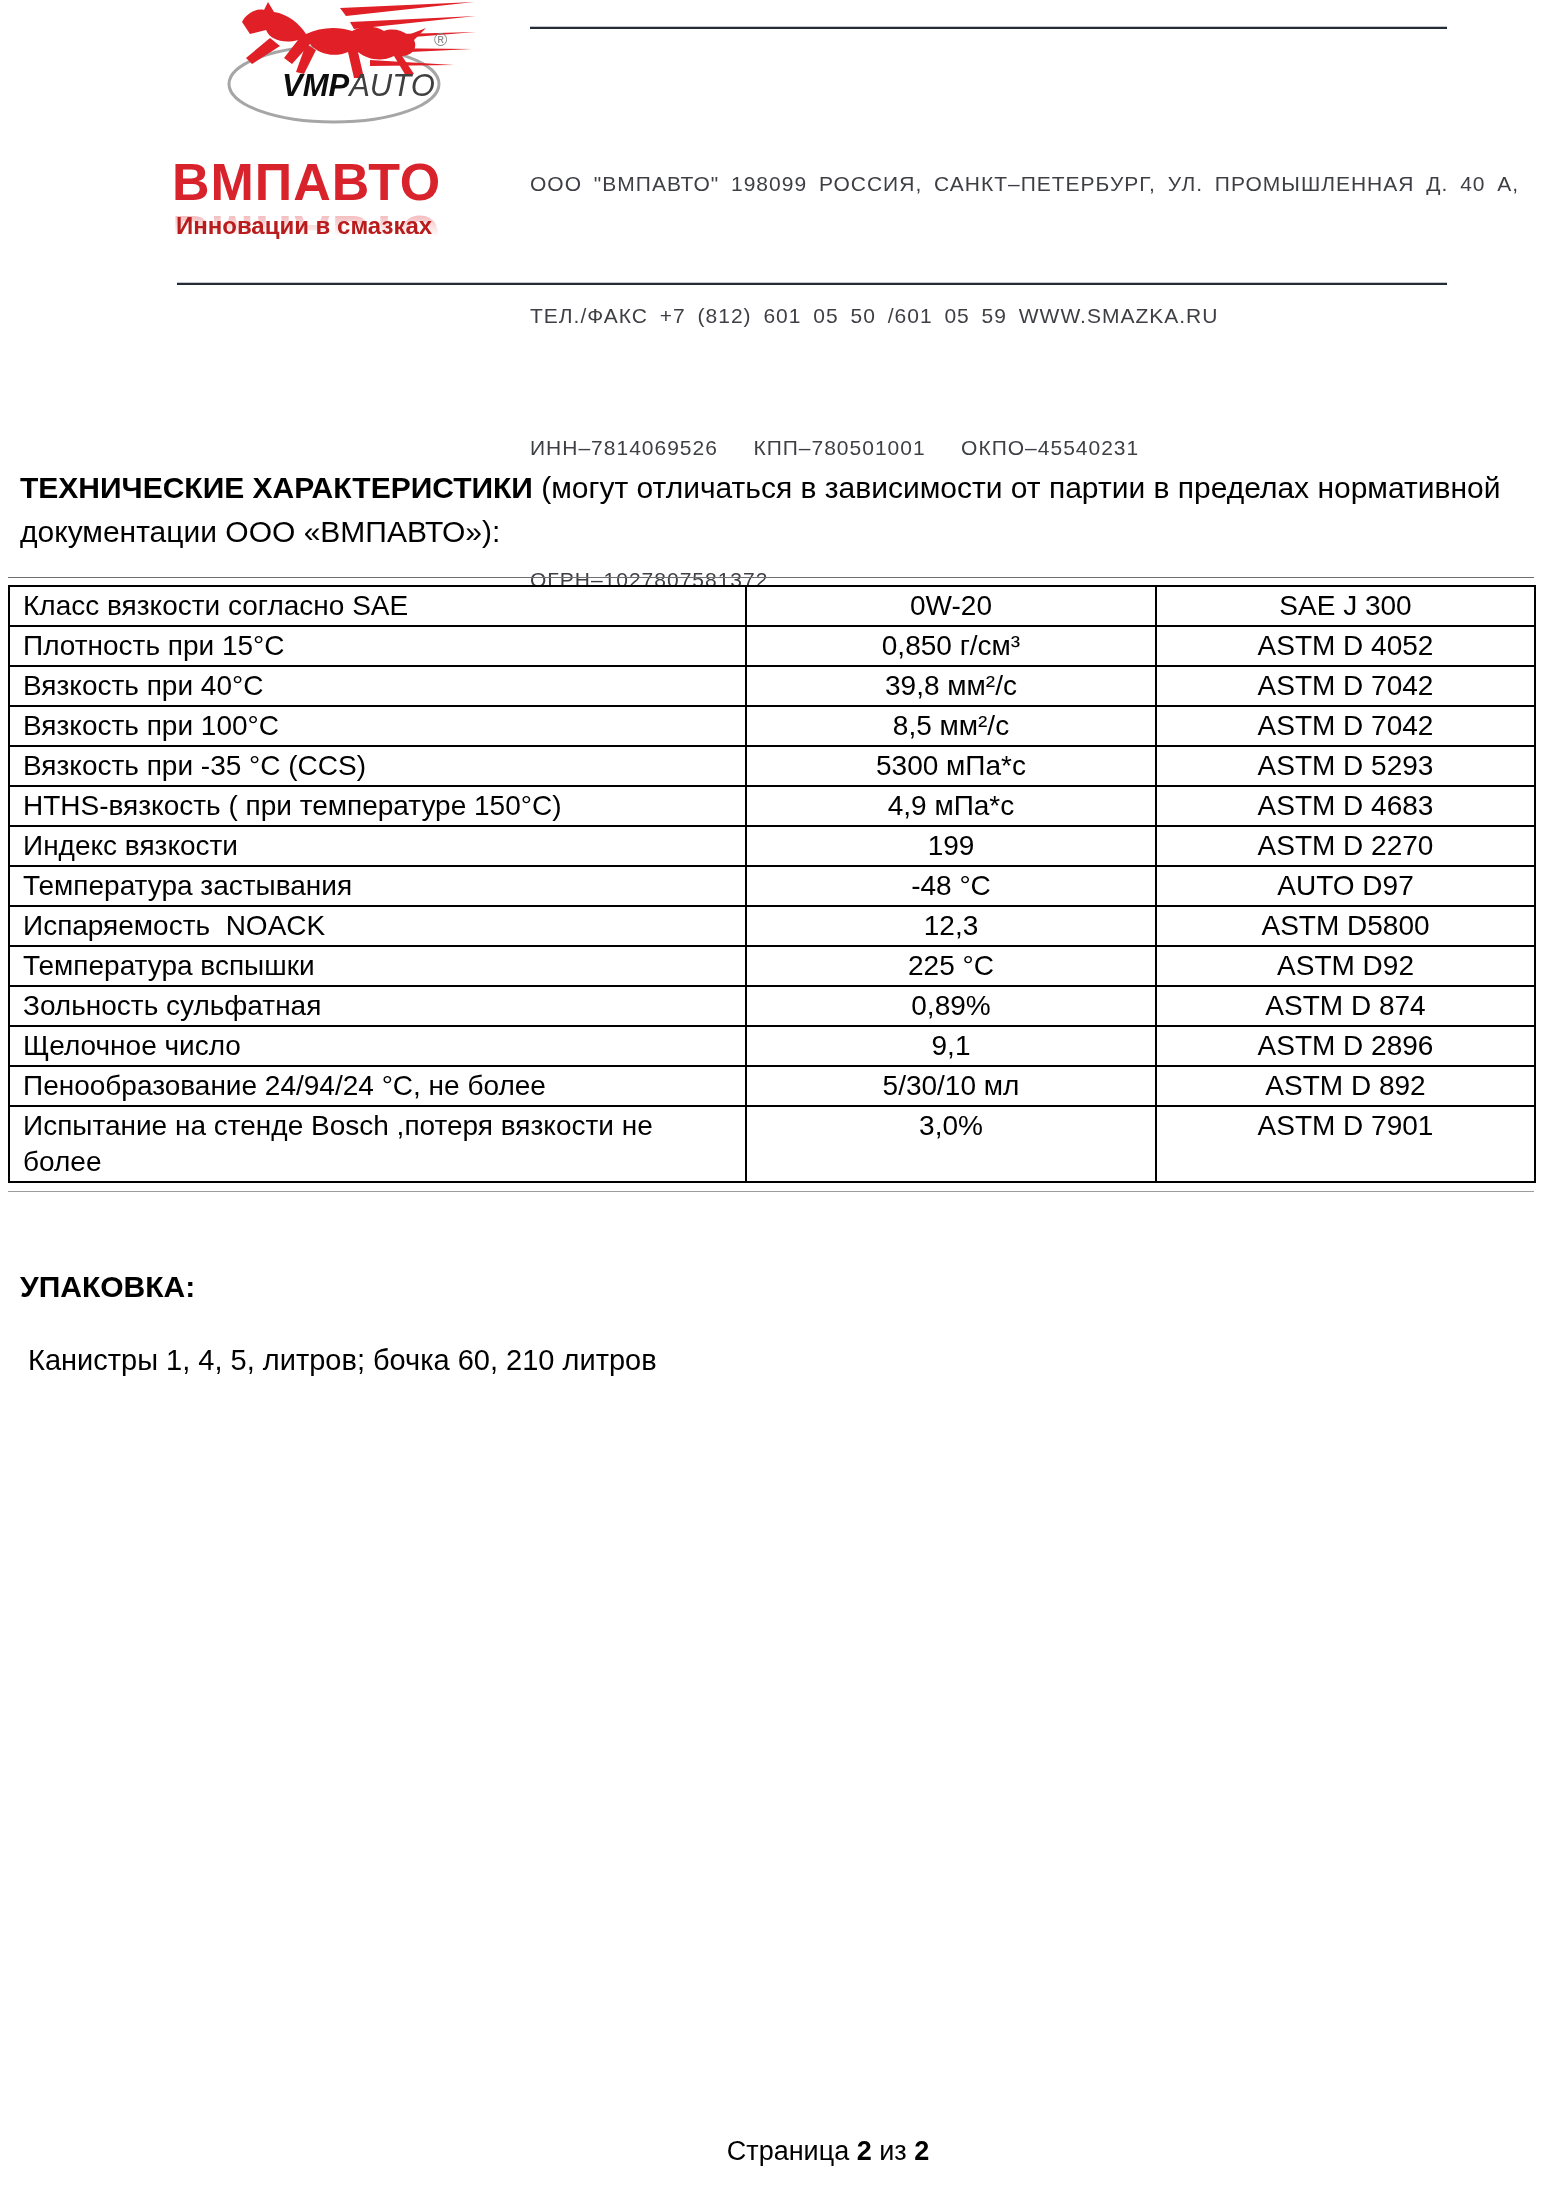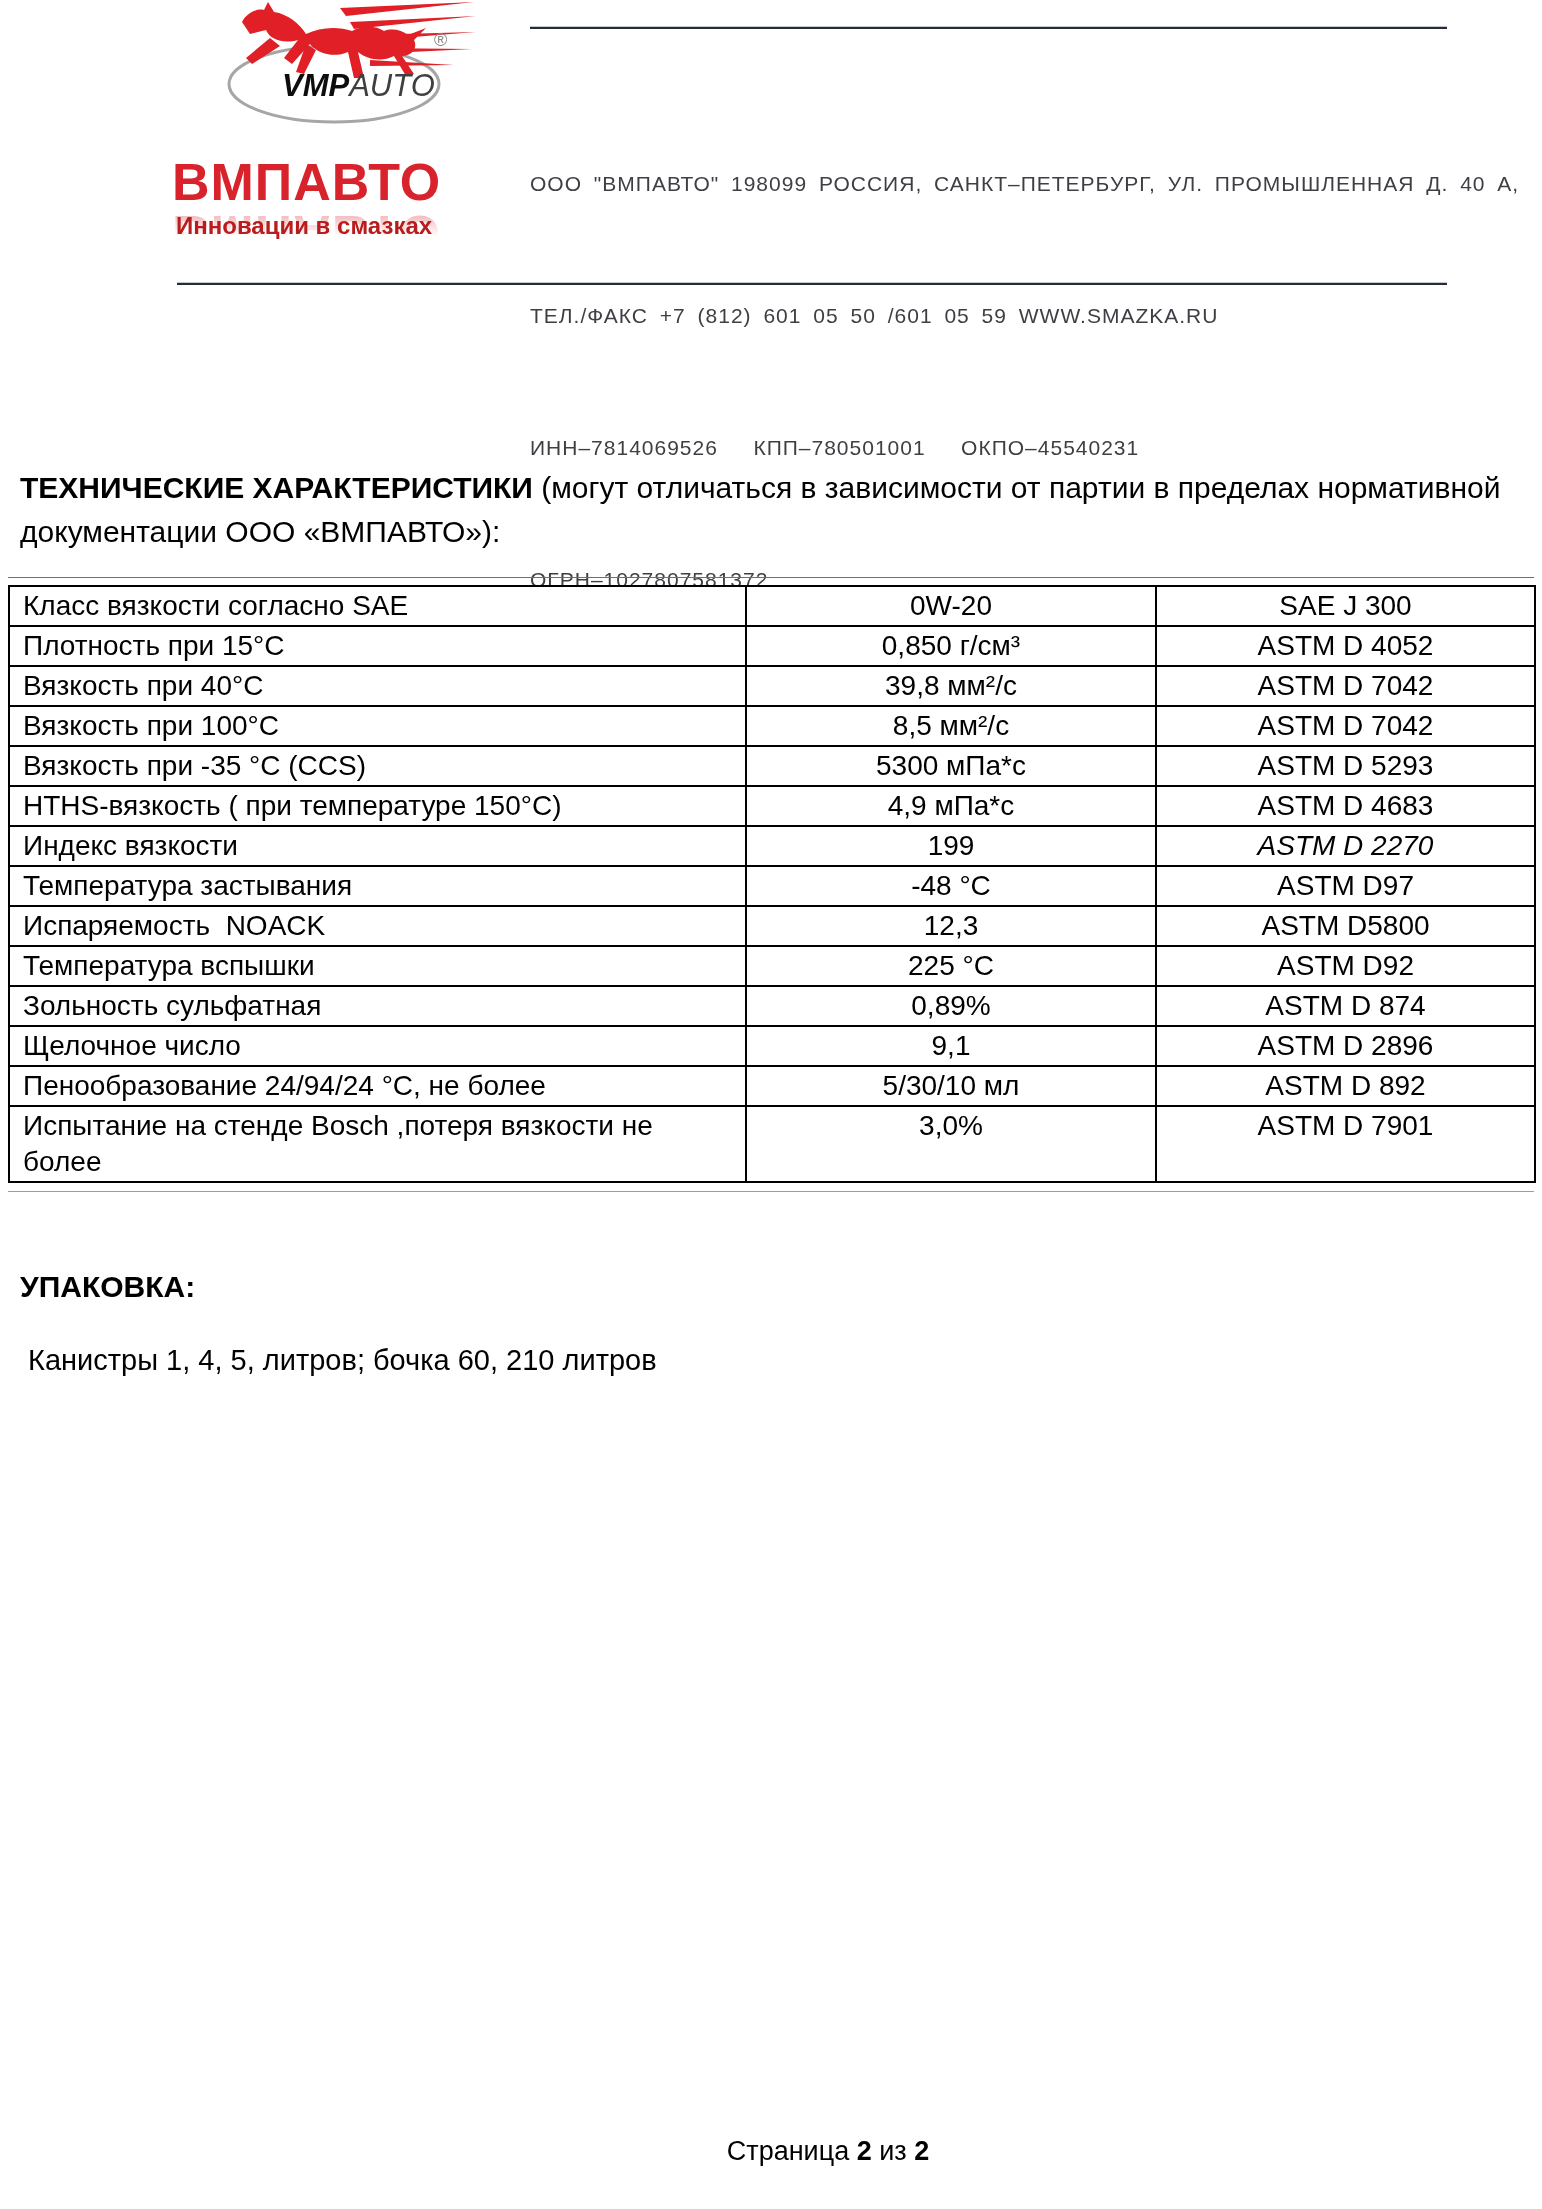--- a/index.html
+++ b/index.html
@@ -154,26 +154,26 @@
         <td class="center" style="white-space: pre-wrap;">ASTM D 5293</td>
       </tr>
       <tr>
         <td class="left" style="white-space: pre-wrap;">HTHS-вязкость ( при температуре 150°С)</td>
         <td class="center" style="white-space: pre-wrap;">4,9 мПа*с</td>
         <td class="center" style="white-space: pre-wrap;">ASTM D 4683</td>
       </tr>
       <tr>
         <td class="left" style="white-space: pre-wrap;">Индекс вязкости</td>
         <td class="center" style="white-space: pre-wrap;">199</td>
-        <td class="center" style="white-space: pre-wrap; font-style: italic;">ASTM D 2270</td>
+        <td class="center" style="white-space: pre-wrap;">ASTM D 2270</td>
       </tr>
       <tr>
         <td class="left" style="white-space: pre-wrap;">Температура застывания</td>
         <td class="center" style="white-space: pre-wrap;">-48 °С</td>
-        <td class="center" style="white-space: pre-wrap;">ASTM D97</td>
+        <td class="center" style="white-space: pre-wrap;">AUTO D97</td>
       </tr>
       <tr>
         <td class="left" style="white-space: pre-wrap;">Испаряемость  NOACK</td>
         <td class="center" style="white-space: pre-wrap;">12,3</td>
         <td class="center" style="white-space: pre-wrap;">ASTM D5800</td>
       </tr>
       <tr>
         <td class="left" style="white-space: pre-wrap;">Температура вспышки</td>
         <td class="center" style="white-space: pre-wrap;">225 °С</td>
         <td class="center" style="white-space: pre-wrap;">ASTM D92</td>

